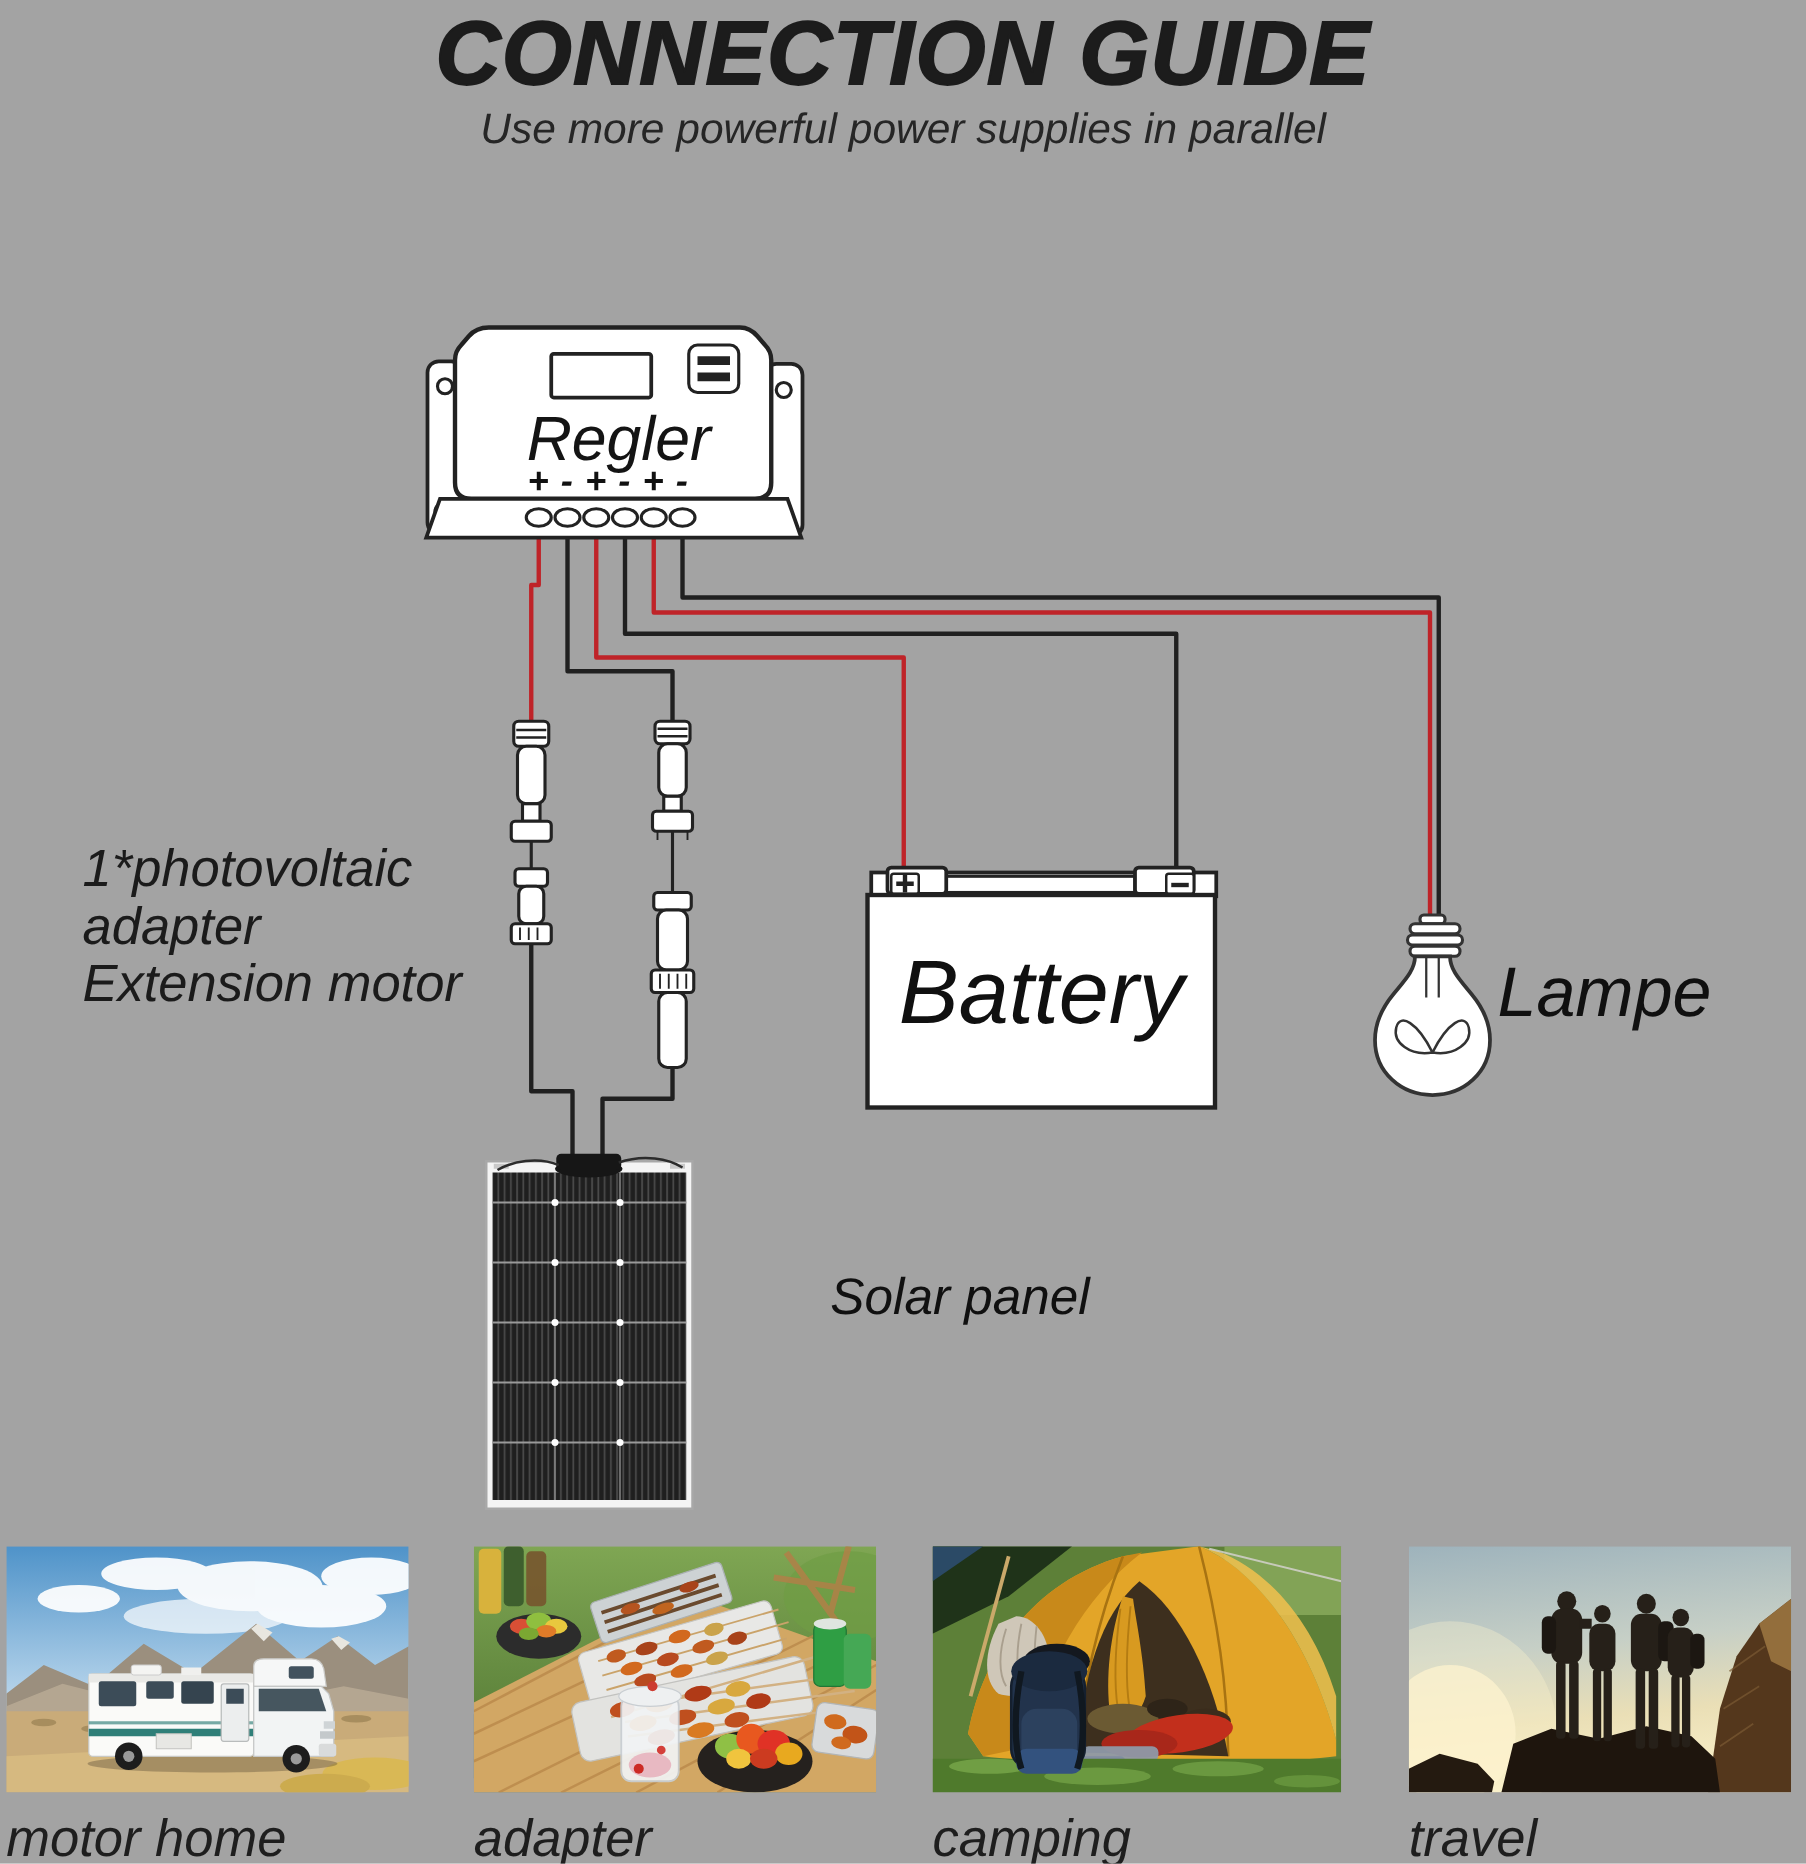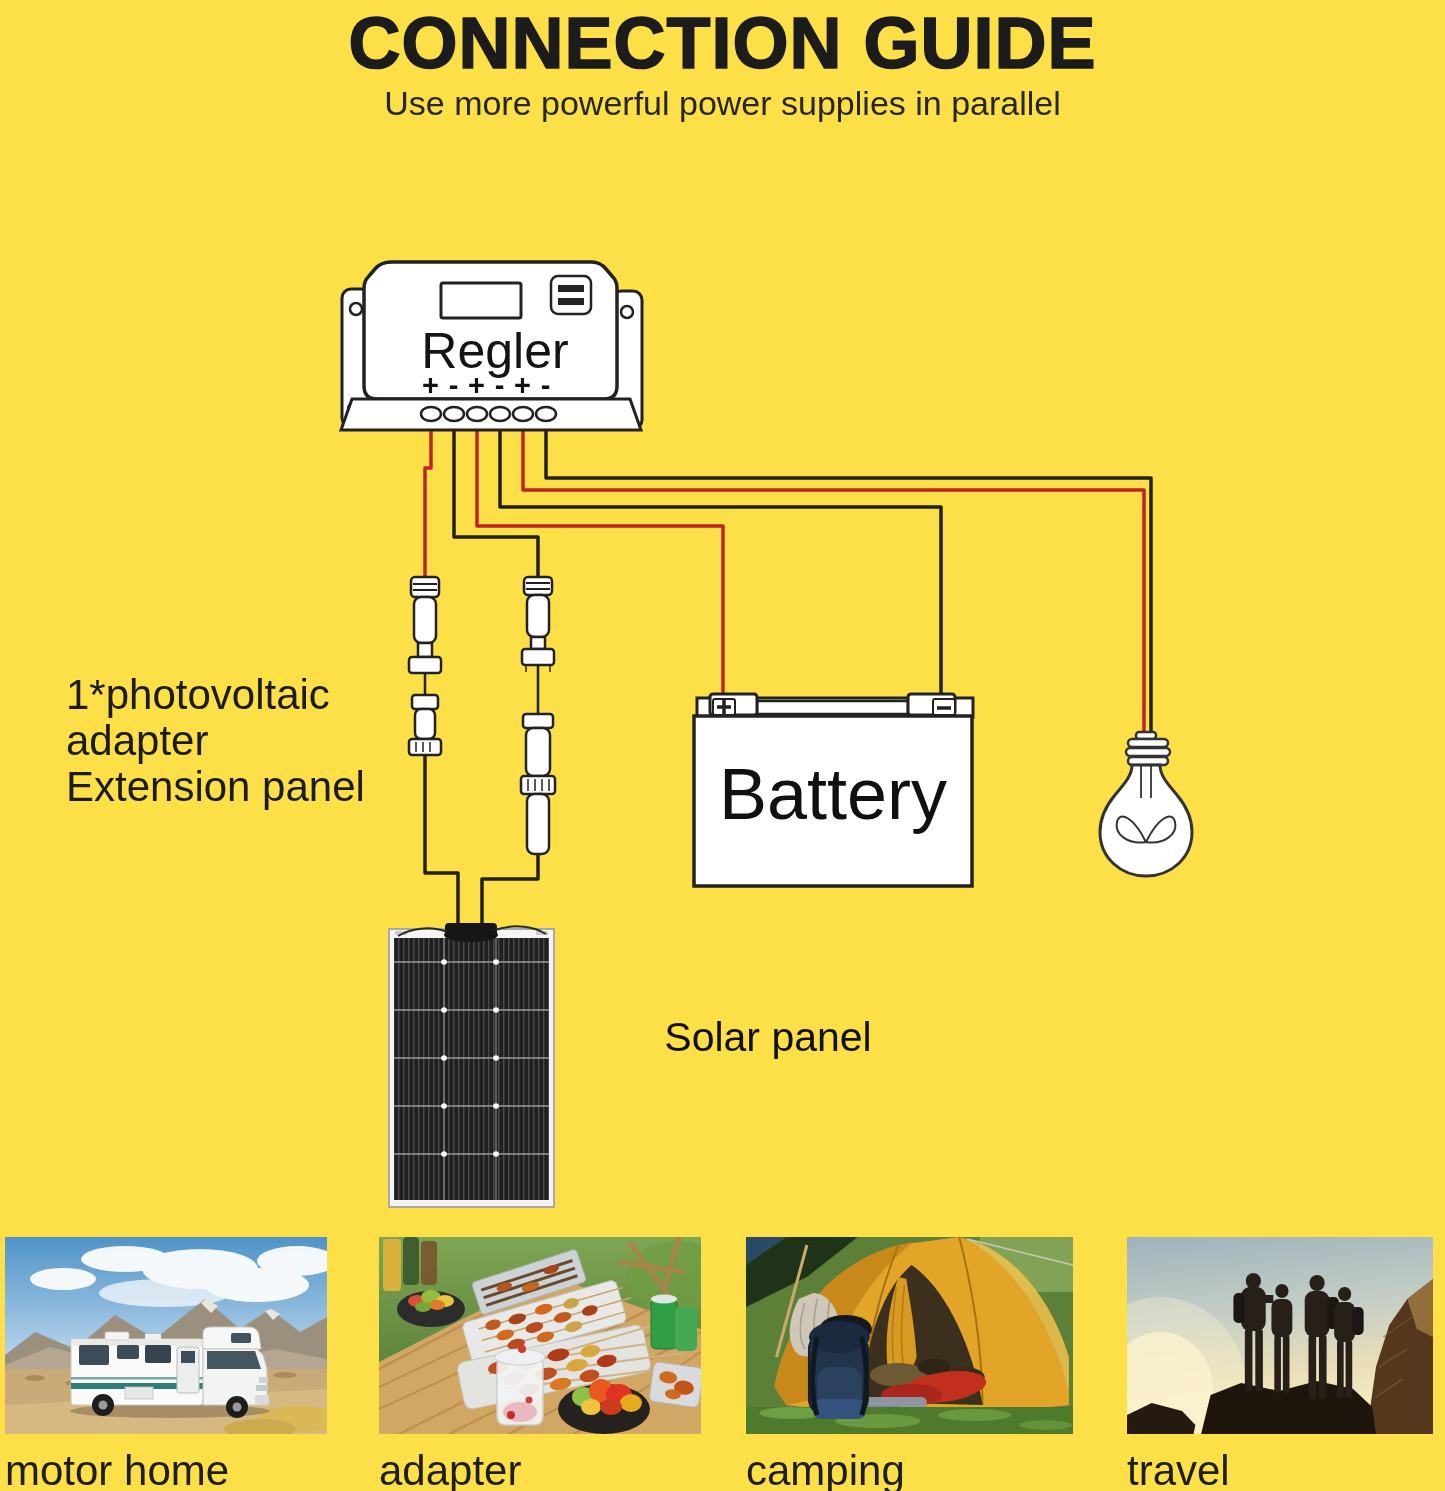--- a/index.html
+++ b/index.html
@@ -1,17 +1,17 @@
 <!DOCTYPE html>
 <html><head>
 <meta charset="utf-8">
 <style>
   html,body{margin:0;padding:0;background:#fff;}
   body{font-family:"Liberation Sans", sans-serif;color:#1b1b1b;}
-  .page{position:relative;width:1445px;height:1491px;background:#fde047;overflow:hidden;}
+  .page{position:relative;width:1445px;height:1491px;background:#a3a3a3;overflow:hidden;font-style:italic;}
   .diagram-svg{position:absolute;left:0;top:0;width:1445px;height:1491px;z-index:1;}
   .ovl{position:absolute;z-index:2;}
   .title{top:2px;left:0;width:1445px;text-align:center;font-size:72px;font-weight:900;
          letter-spacing:1px;color:#1c1c1c;-webkit-text-stroke:1.6px #1c1c1c;}
   .subtitle{top:84px;left:0;width:1445px;text-align:center;font-size:34px;color:#262626;}
   .regler-label{left:400px;top:322px;width:190px;text-align:center;font-size:50px;color:#141414;}
   .terminal-signs{left:419px;top:369px;display:flex;}
   .terminal-signs span{display:inline-block;width:23px;text-align:center;font-size:29px;font-weight:bold;color:#111;}
   .adapter-note{left:66px;top:649px;font-size:42px;line-height:1.1;color:#1b1b1b;margin-top:23px;}
   .battery-label{left:692px;top:753px;width:282px;text-align:center;font-size:72px;color:#101010;}
@@ -160,24 +160,25 @@
     <span>-</span>
     <span>+</span>
     <span>-</span>
     <span>+</span>
     <span>-</span>
   </div>
 
   <div class="ovl adapter-note">
     <div>1*photovoltaic</div>
     <div>adapter</div>
-    <div>Extension panel</div>
+    <div>Extension motor</div>
   </div>
 
   <div class="ovl battery-label">Battery</div>
+  <div class="ovl lampe-label">Lampe</div>
   <div class="ovl solar-label">Solar panel</div>
 
   <div class="photo" style="left:5px;width:322px;">
     <svg viewBox="0 0 322 197" preserveAspectRatio="none">
       <defs>
         <linearGradient id="sky1" x1="0" y1="0" x2="0" y2="1">
           <stop offset="0" stop-color="#4f93c9"></stop>
             <stop offset="1" stop-color="#c3dcef"></stop>
         </linearGradient>
       </defs>

